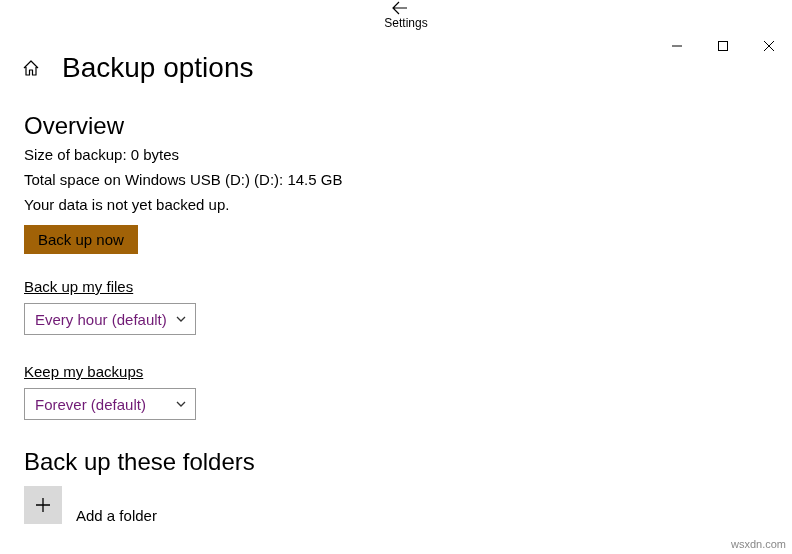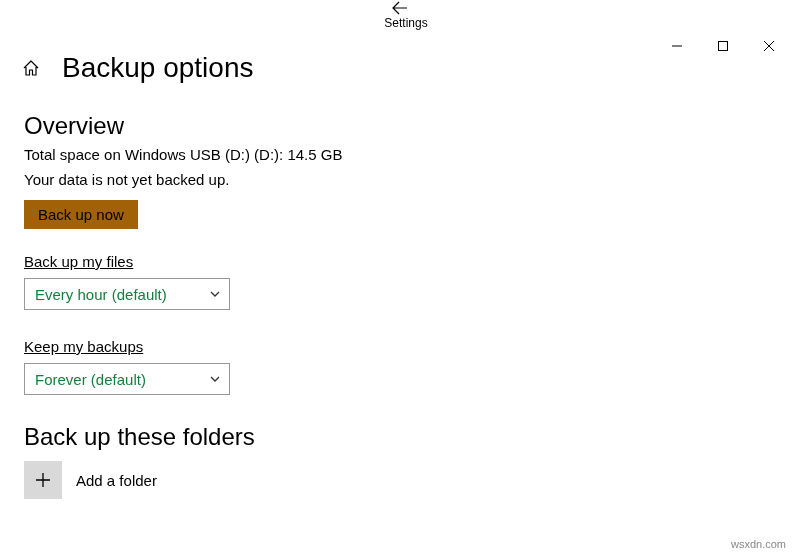--- a/index.html
+++ b/index.html
@@ -90,36 +90,36 @@
     .field-label {
       font-size: 15px;
       color: #000;
       margin-bottom: 8px;
       text-decoration: underline;
     }
     .dropdown {
       display: flex;
       align-items: center;
       justify-content: space-between;
-      width: 206px;
+      width: 172px;
       height: 32px;
       border: 1.5px solid #999;
       padding: 0 8px 0 10px;
       font-size: 15px;
-      color: #15803d;
+      color: #701a75;
       cursor: pointer;
       margin-bottom: 28px;
     }
     .dropdown .chev {
       display: flex;
       align-items: center;
     }
     .add-folder-row {
       display: flex;
-      align-items: center;
+      align-items: flex-end;
       margin-top: 10px;
     }
     .plus-tile {
       width: 38px;
       height: 38px;
       background: #d9d9d9;
       display: flex;
       align-items: center;
       justify-content: center;
       cursor: pointer;
@@ -171,20 +171,21 @@
   <div class="home-icon">
     <svg width="18" height="18" viewBox="0 0 18 18">
       <path d="M2 9 L9 2 L16 9 M4 8 L4 16 L7.5 16 L7.5 11 L10.5 11 L10.5 16 L14 16 L14 8" stroke="#000" stroke-width="1.2" fill="none" stroke-linejoin="round"></path>
     </svg>
   </div>
   <h1 class="page-title">Backup options</h1>
 </div>
 
 <div class="content">
   <h2 class="section-heading">Overview</h2>
+  <div class="info-line">Size of backup: 0 bytes</div>
   <div class="info-line">Total space on Windows USB (D:) (D:): 14.5 GB</div>
   <div class="info-line">Your data is not yet backed up.</div>
   <button class="btn">Back up now</button>
 
   <div class="field-label">Back up my files</div>
   <div class="dropdown">
     <span>Every hour (default)</span>
     <span class="chev">
       <svg width="12" height="12" viewBox="0 0 12 12">
         <path d="M2 4 L6 8 L10 4" stroke="#333" stroke-width="1.3" fill="none"></path>

